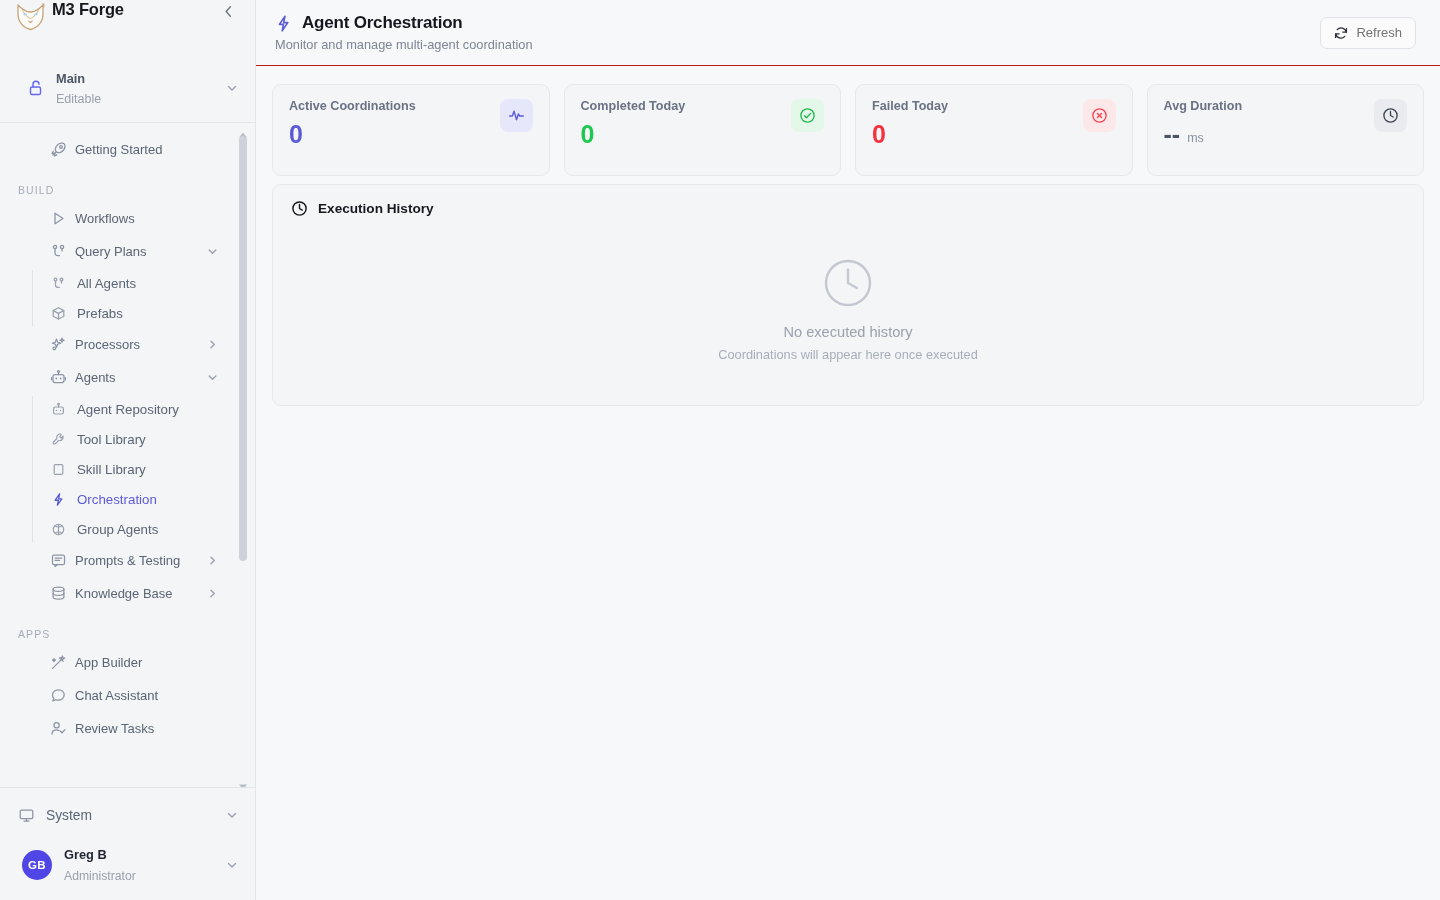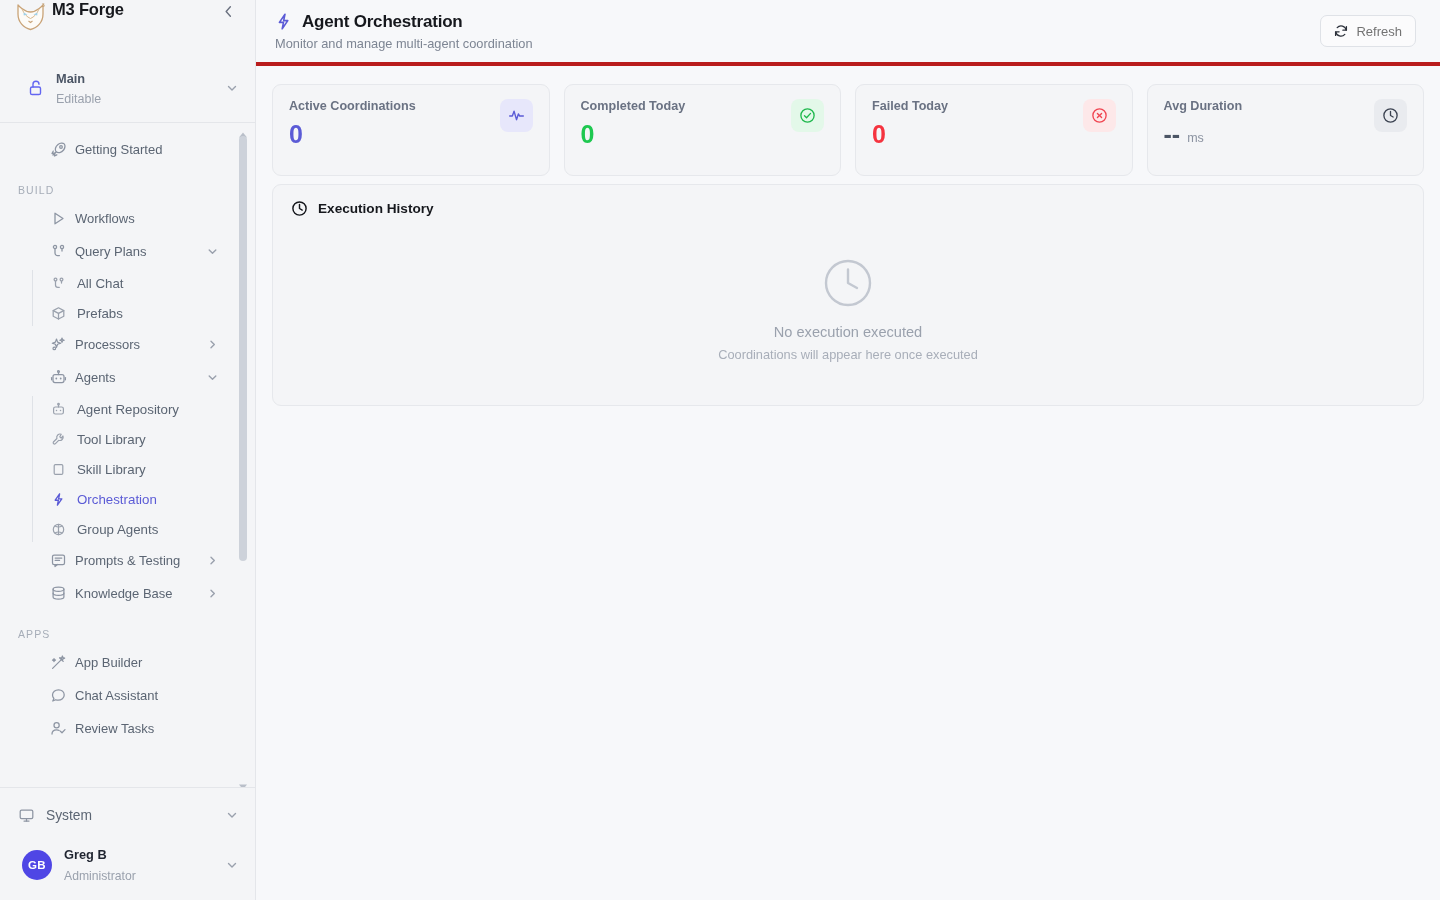--- a/index.html
+++ b/index.html
@@ -132,21 +132,21 @@
   .user-text { flex: 1; line-height: 1.3; }
   .user-name { font-size: 12.8px; font-weight: bold; color: #1f2430; }
   .user-role { font-size: 12.2px; color: #9aa1ad; }
   .user-caret { width: 14px; height: 14px; color: #9aa1ad; }
 
   
   .main { flex: 1 1 auto; height: 900px; display: flex; flex-direction: column; background: #f7f8fa; overflow: hidden; }
   .topbar {
     height: 66px; flex: 0 0 66px;
     background: #f7f8fa;
-    border-bottom: 4px solid #b91c1c;
+    border-bottom: 1px solid #b91c1c;
     display: flex; align-items: center;
     padding: 0 24px 0 18px;
   }
   .title-block { flex: 1; }
   .title-line { display: flex; align-items: center; gap: 9px; }
   .title-ico { width: 19px; height: 19px; color: #5b5bd6; }
   .page-title { font-size: 17px; font-weight: bold; color: #16181d; letter-spacing: -0.2px; }
   .page-sub { font-size: 12.8px; color: #7c8characters; color: #7d8593; margin-top: 4px; margin-left: 1px; }
   .refresh-btn {
     display: flex; align-items: center; gap: 8px;
@@ -294,21 +294,21 @@
         <div class="sub-wrap">
           <div class="nav-sub">
             <span class="ico">
               <svg viewBox="0 0 15 15" fill="none" stroke="currentColor" stroke-width="1.25" stroke-linecap="round" stroke-linejoin="round">
                 <circle cx="4.5" cy="3.6" r="1.4"></circle>
                   <circle cx="10.5" cy="3.6" r="1.4"></circle>
                 <path d="M4.5 5 V9 a2.3 2.3 0 0 0 2.3 2.3 h1.5"></path>
                   <path d="M10.5 5 V7"></path>
               </svg>
             </span>
-            <span class="lbl">All Chat</span>
+            <span class="lbl">All Agents</span>
           </div>
           <div class="nav-sub">
             <span class="ico">
               <svg viewBox="0 0 15 15" fill="none" stroke="currentColor" stroke-width="1.25" stroke-linecap="round" stroke-linejoin="round">
                 <path d="M7.5 1.8 L12.8 4.6 V10.2 L7.5 13 L2.2 10.2 V4.6 Z"></path>
                 <path d="M2.2 4.6 L7.5 7.4 L12.8 4.6"></path>
                   <path d="M7.5 7.4 V13"></path>
               </svg>
             </span>
             <span class="lbl">Prefabs</span>
@@ -621,20 +621,20 @@
           </span>
           <span class="panel-title">Execution History</span>
         </div>
         <div class="panel-body">
           <span class="empty-ico">
             <svg viewBox="0 0 54 54" fill="none" stroke="currentColor" stroke-width="2.4" stroke-linecap="round" stroke-linejoin="round">
               <circle cx="27" cy="27" r="22"></circle>
                 <path d="M27 13.5 V27 L36 32"></path>
             </svg>
           </span>
-          <div class="empty-title">No execution executed</div>
+          <div class="empty-title">No executed history</div>
           <div class="empty-sub">Coordinations will appear here once executed</div>
         </div>
       </section>
 
     </div>
   </main>
 </div>
 
 </body></html>

